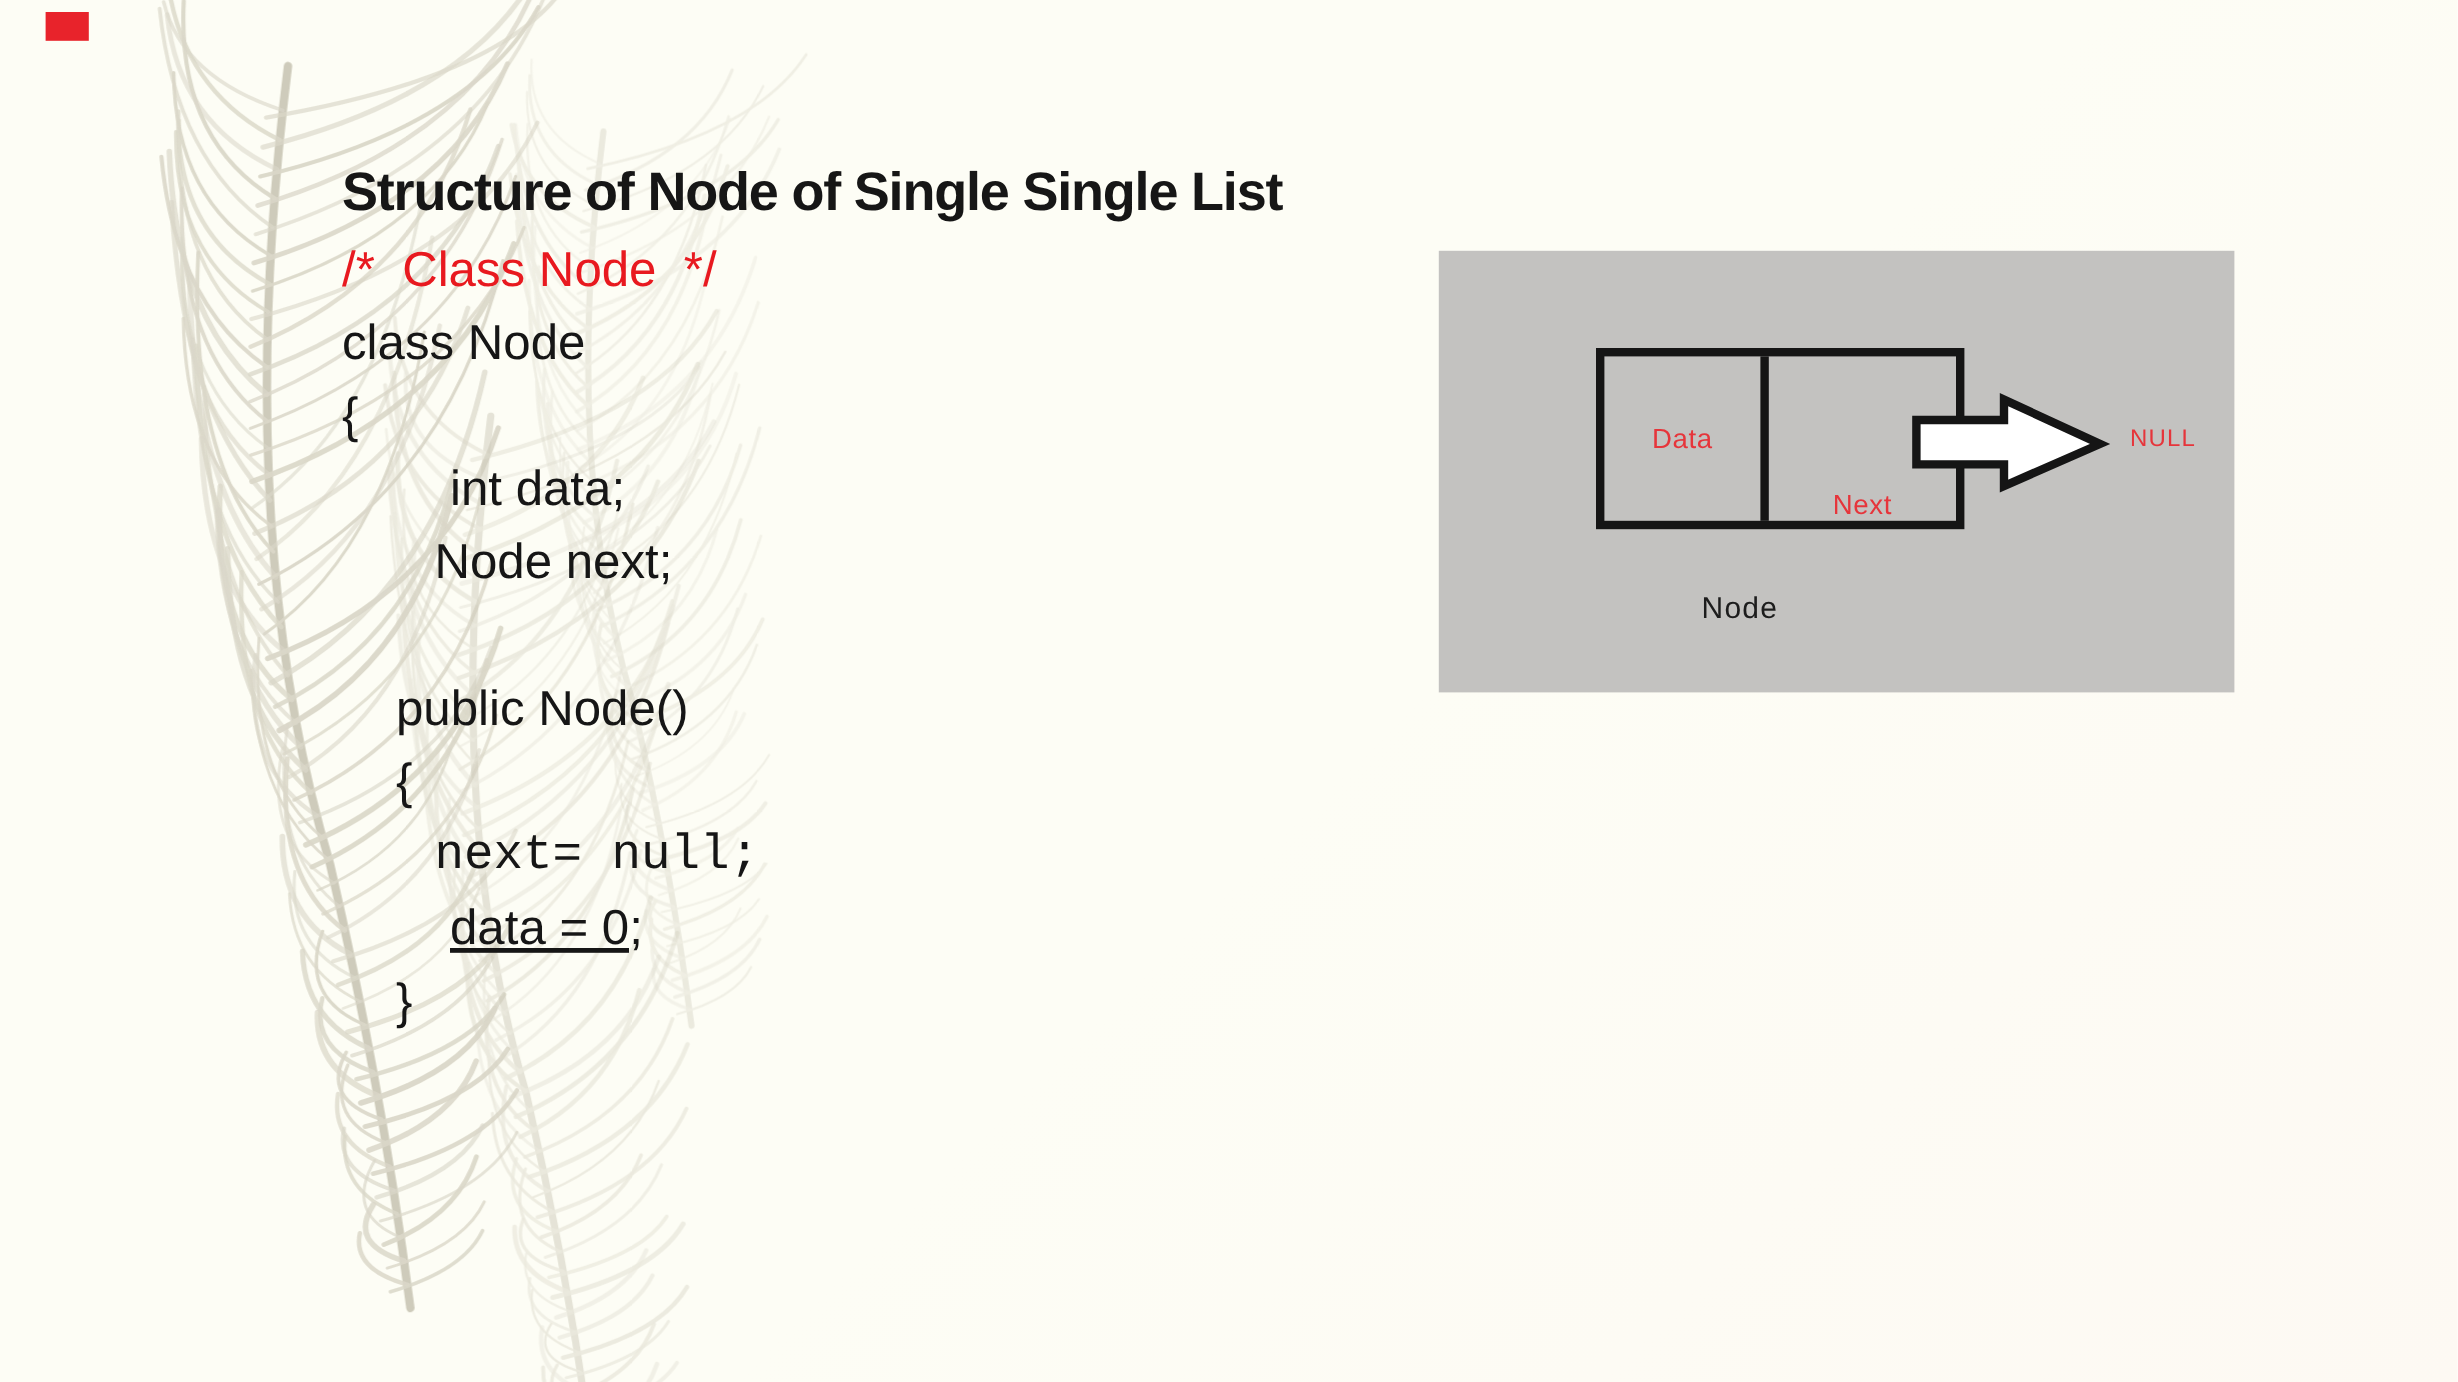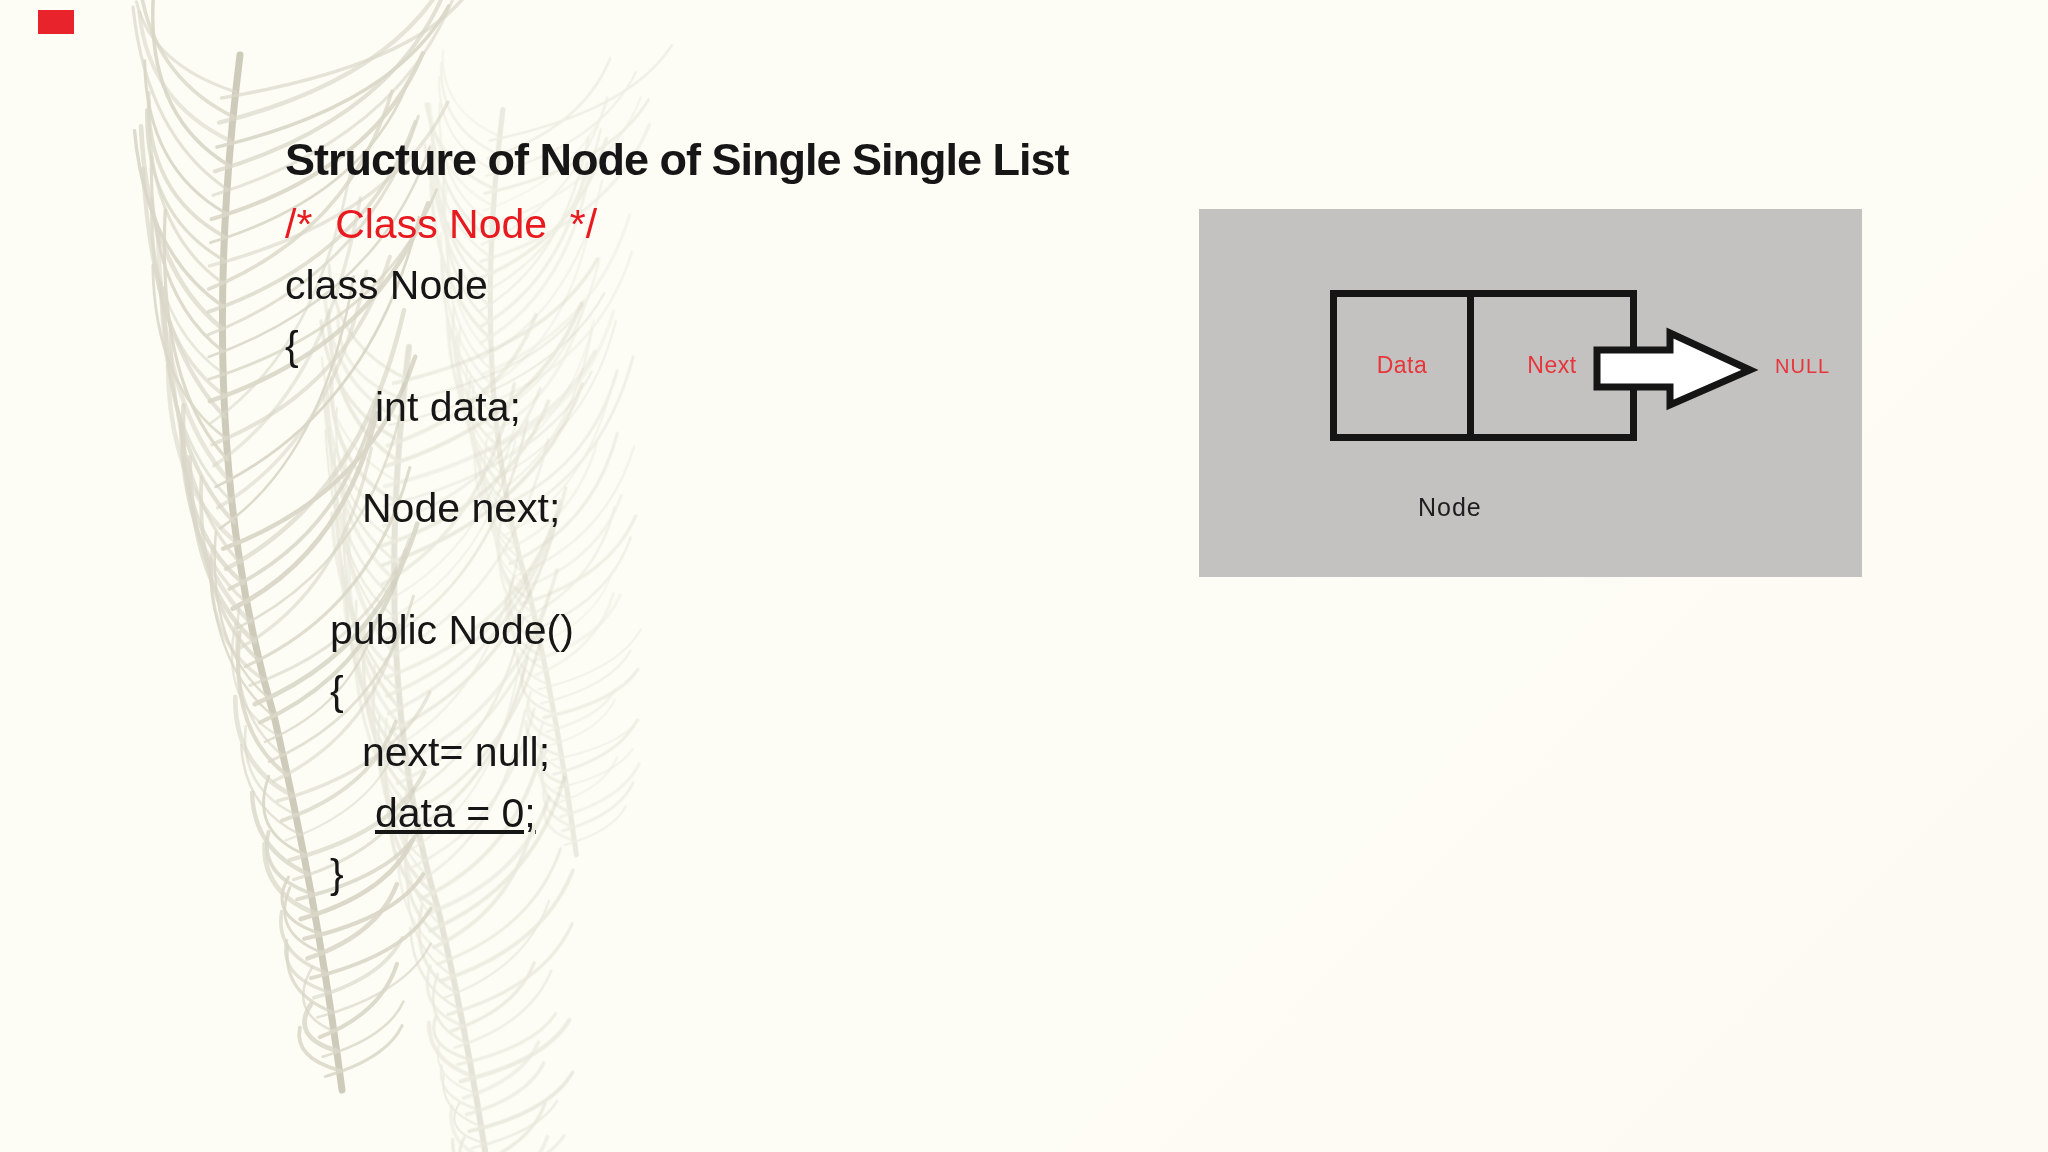--- a/index.html
+++ b/index.html
@@ -50,21 +50,21 @@
     position:absolute;left:1199px;top:209px;width:663px;height:368px;
     background:var(--panel-gray);z-index:2;
   }
   .node-box{
     position:absolute;left:131px;top:81px;width:307px;height:151px;
     border:7px solid var(--outline-black);display:flex;z-index:1;
   }
   .cell{display:flex;align-items:center;justify-content:center;
         font-size:23px;letter-spacing:.5px;color:var(--diagram-red);}
   .cell-data{width:137px;border-right:7px solid var(--outline-black);}
-  .cell-next{flex:1;}
+  .cell-next{flex:1;align-items:flex-end;}
   .arrow-svg{position:absolute;left:0;top:0;z-index:2;}
   .null-label{
     position:absolute;left:576px;top:146px;z-index:3;
     font-size:20px;letter-spacing:1px;color:var(--diagram-red);white-space:nowrap;
   }
   .node-caption{
     position:absolute;left:219px;top:284px;z-index:3;
     font-size:25px;letter-spacing:1px;color:#1d1d1d;white-space:nowrap;
   }
 </style>
@@ -375,25 +375,25 @@
 
   <div class="rec"></div>
 
   <h1 class="title">Structure of Node of Single Single List</h1>
 
   <div class="code-block">
       <div class="line comment" style="padding-left: 0px; text-align: center;"><span>/*  Class Node  */</span></div>
       <div class="line code" style="padding-left: 0px;"><span>class Node</span></div>
       <div class="line code" style="padding-left: 0px;"><span>{</span></div>
       <div class="line code" style="padding-left: 90px;"><span>int data;</span></div>
-      <div class="line code" style="padding-left: 77px; margin-top: 40px;"><span>Node next;</span></div>
+      <div class="line code" style="padding-left: 77px;"><span>Node next;</span></div>
       <div class="line code" style="padding-left: 0px;"><span></span></div>
       <div class="line code" style="padding-left: 45px;"><span>public Node()</span></div>
       <div class="line code" style="padding-left: 45px;"><span>{</span></div>
-      <div class="line code" style="padding-left: 77px;"><span>next= null;</span></div>
+      <div class="line code" style="padding-left: 77px; font-family: Liberation Mono, monospace;"><span>next= null;</span></div>
       <div class="line code" style="padding-left: 90px; text-decoration: underline;"><span>data = 0;</span></div>
       <div class="line code" style="padding-left: 45px;"><span>}</span></div>
     </div>
 
   <div class="diagram-panel">
     <div class="node-box">
       <div class="cell cell-data">
         <span>Data</span>
       </div>
       <div class="cell cell-next">

